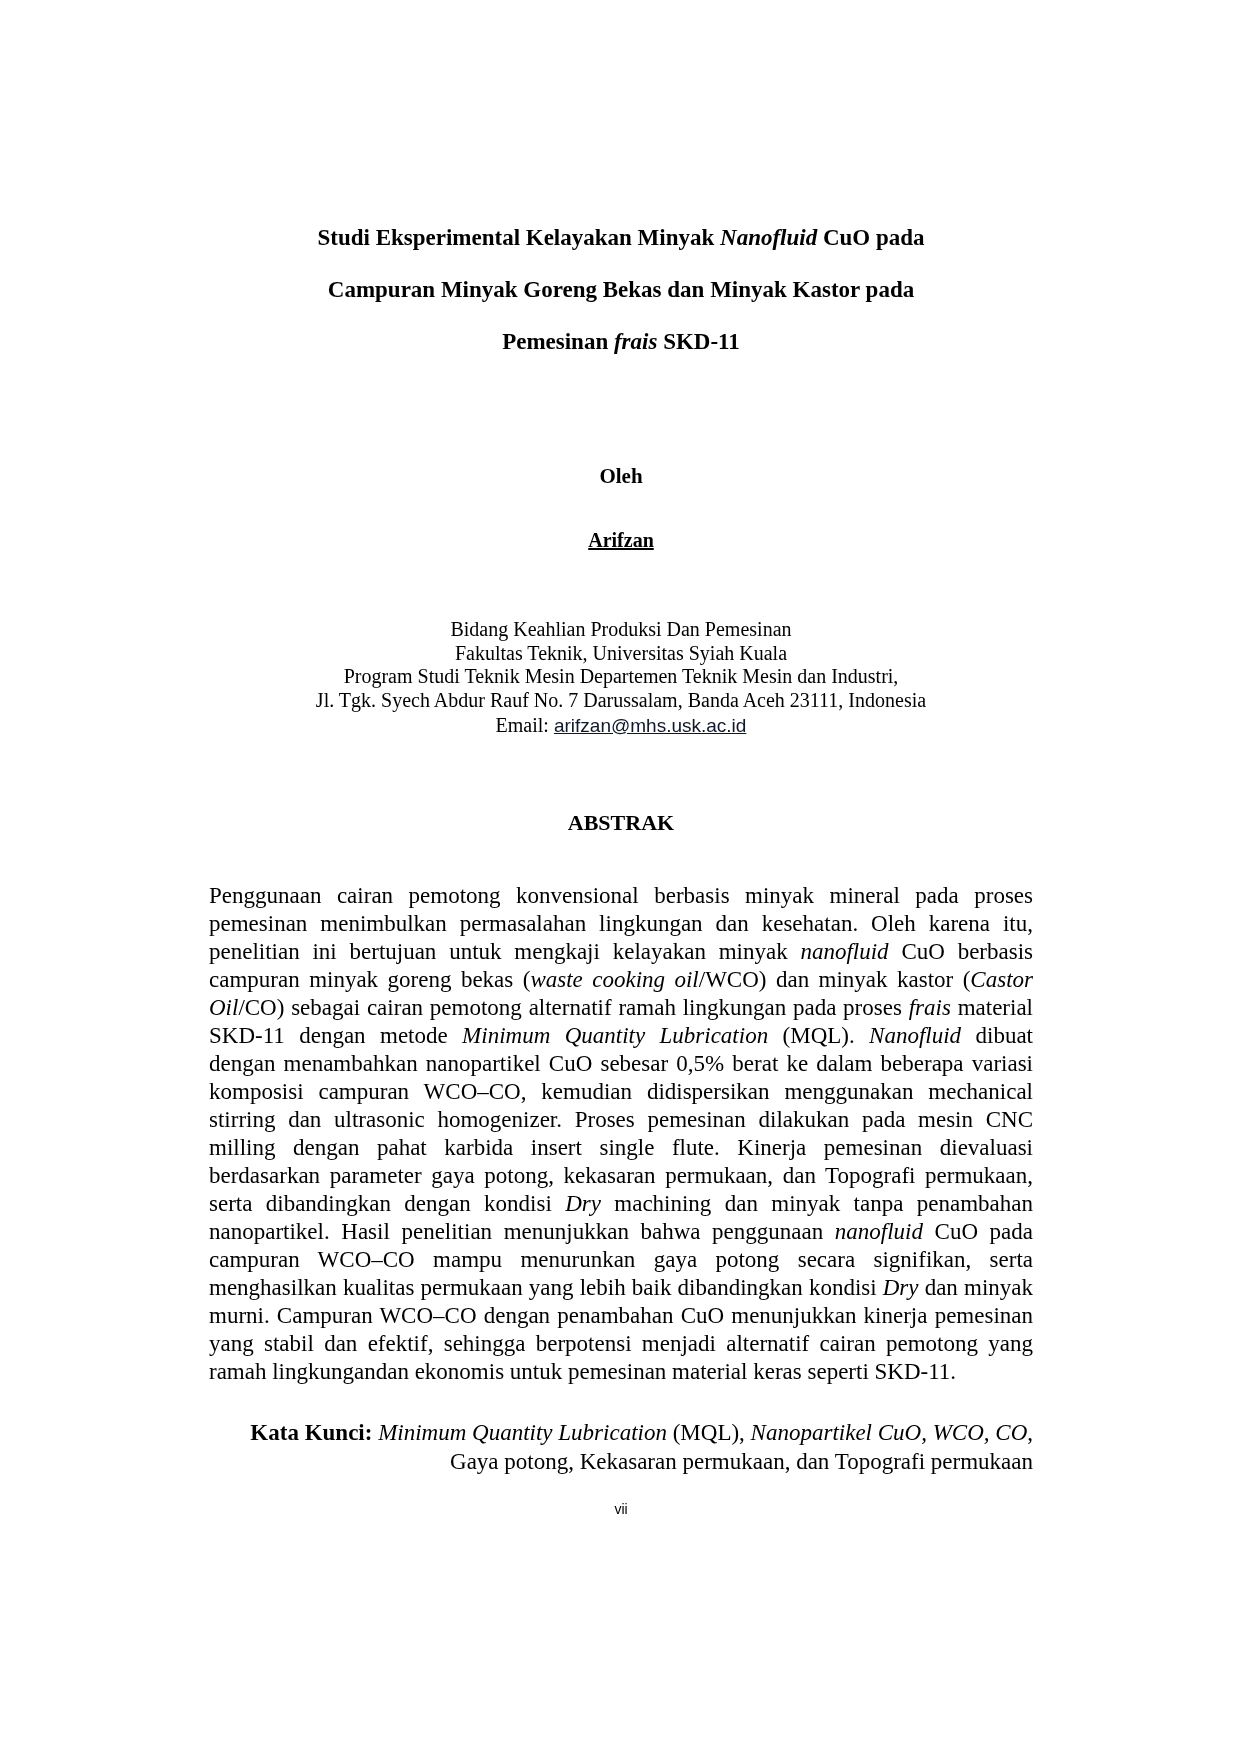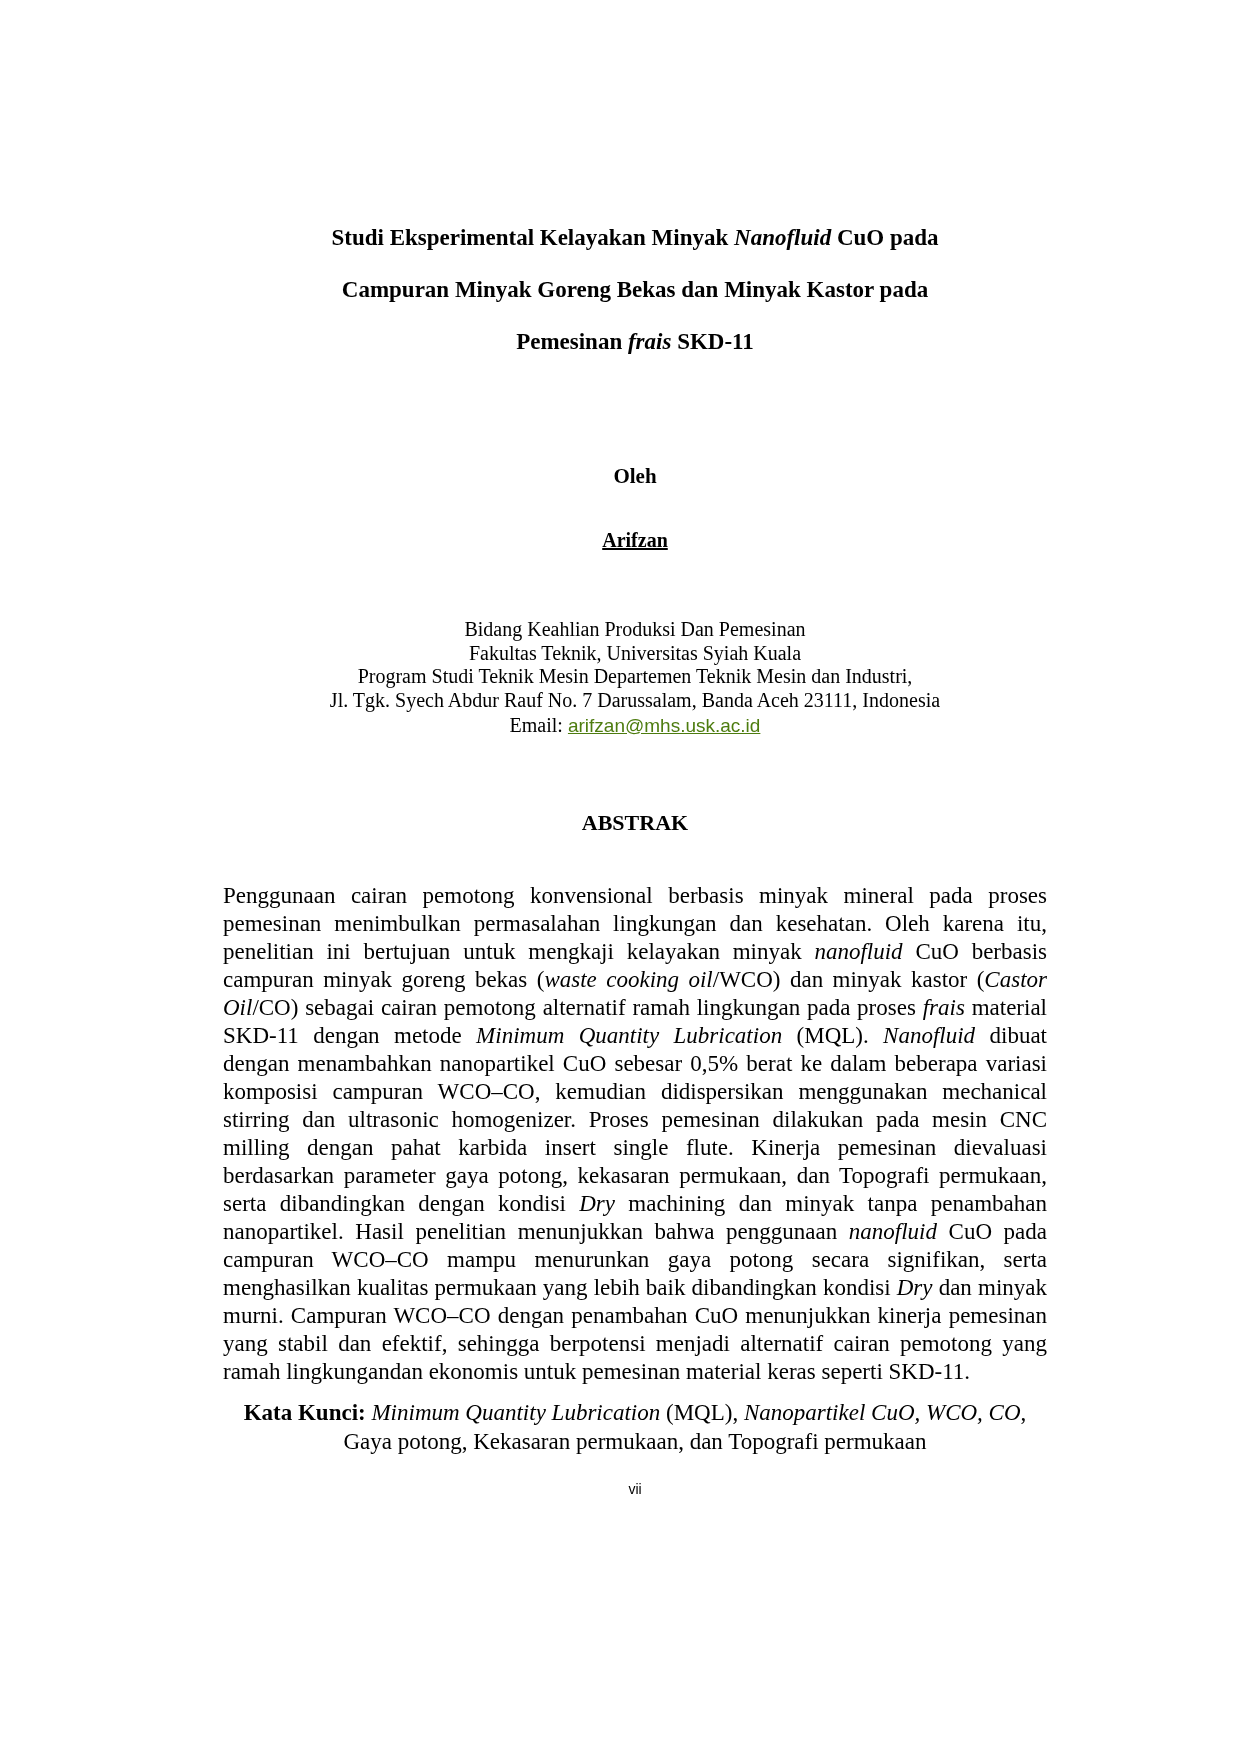--- a/index.html
+++ b/index.html
@@ -7,21 +7,21 @@
     position: relative;
     width: 1241px;
     height: 1755px;
     background: #ffffff;
     color: #000000;
     font-family: "Liberation Serif", serif;
     overflow: hidden;
   }
   .content {
     position: absolute;
-    left: 223px;
+    left: 209px;
     top: 0;
     width: 824px;
   }
   .it { font-style: italic; }
   .bd { font-weight: bold; }
   .doc-title {
     margin-top: 212px;
     text-align: center;
     font-size: 23px;
     font-weight: bold;
@@ -56,42 +56,42 @@
     line-height: 23.7px;
   }
   .email-line {
     text-align: center;
     font-size: 20px;
     line-height: 24px;
   }
   .email-link {
     font-family: "Liberation Sans", sans-serif;
     font-size: 19px;
-    color: #4d7c0f;
+    color: #0f172a;
     text-decoration: underline;
     cursor: pointer;
   }
   .abstract-heading {
     margin-top: 72px;
     text-align: center;
     font-size: 22px;
     font-weight: bold;
     line-height: 26px;
   }
   .abstract-body {
     margin-top: 46px;
     font-size: 23px;
     line-height: 28px;
     text-align: justify;
   }
   .keywords {
-    margin-top: 12px;
+    margin-top: 32px;
     font-size: 23px;
     line-height: 29px;
-    text-align: center;
+    text-align: right;
   }
   .page-number {
     margin-top: 22px;
     text-align: center;
     font-family: "Liberation Sans", sans-serif;
     font-size: 14px;
     line-height: 22px;
   }
 </style>
 </head>

